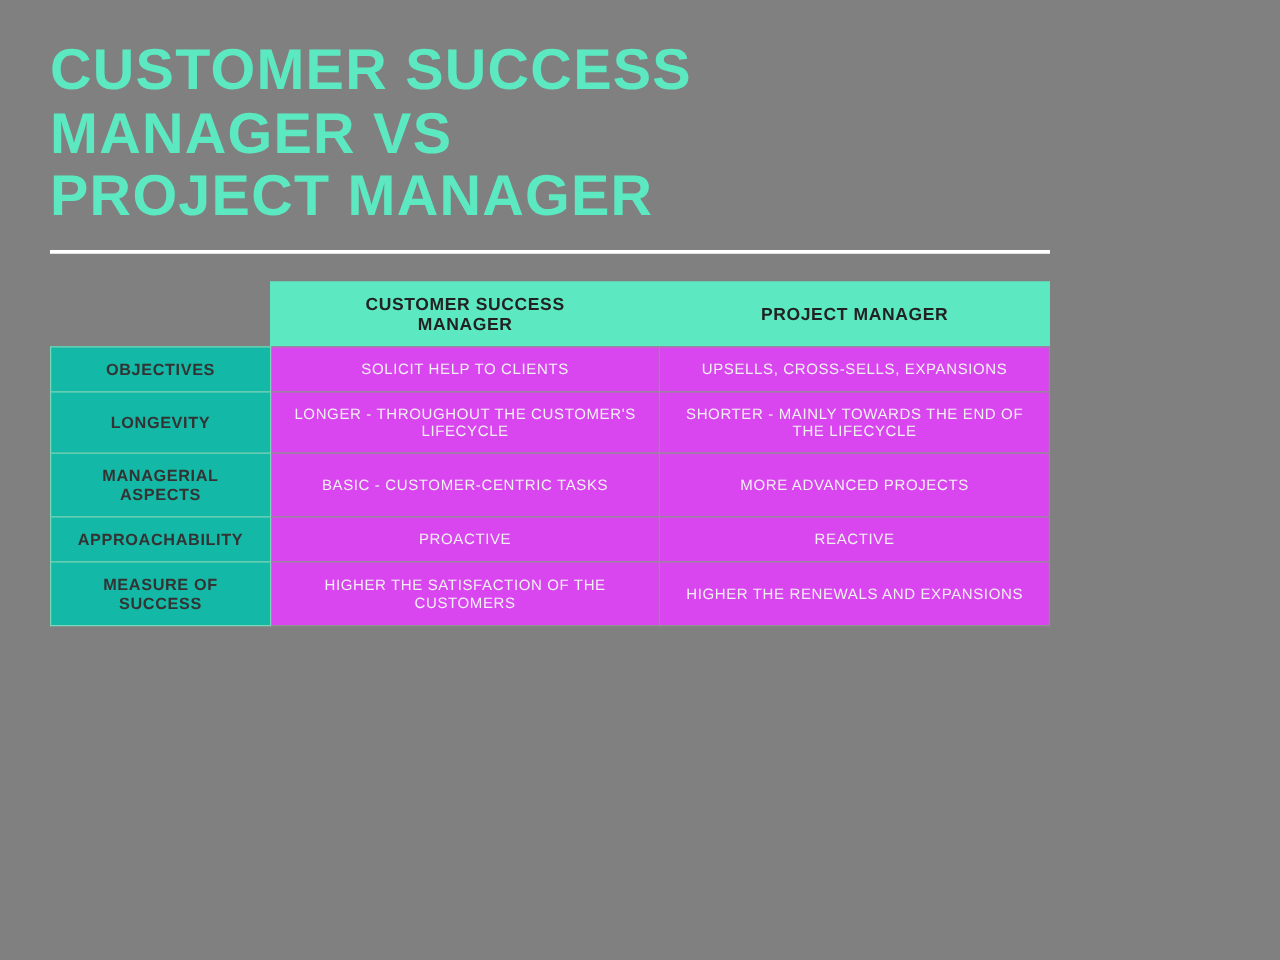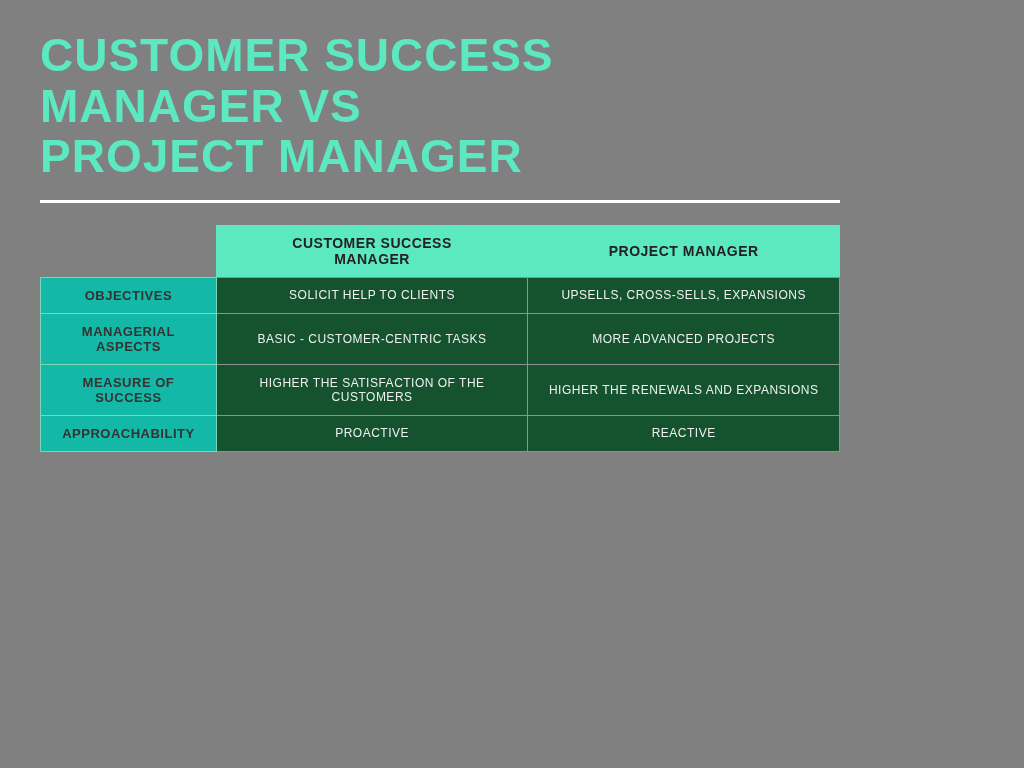--- a/index.html
+++ b/index.html
@@ -84,21 +84,21 @@
       color: #333;
       font-weight: 900;
       font-size: 13px;
       text-transform: uppercase;
       letter-spacing: 0.5px;
       border: 1px solid #7ad6b8 !important;
     }
 
     
     .data-cell {
-      background-color: #14532d;
+      background-color: #d946ef;
       color: #f0f0f0;
       font-size: 12px;
       text-transform: uppercase;
       letter-spacing: 0.5px;
       font-weight: 500;
       border: 1px solid #909090 !important;
     }
   </style>
 </head>
 <body>
@@ -120,30 +120,35 @@
           <th class="header-pm">PROJECT MANAGER</th>
         </tr>
       </thead>
       <tbody id="table-body">
       <tr>
             <td class="row-label">OBJECTIVES</td>
             <td class="data-cell">SOLICIT HELP TO CLIENTS</td>
             <td class="data-cell">UPSELLS, CROSS-SELLS, EXPANSIONS</td>
           </tr>
           <tr>
+            <td class="row-label">LONGEVITY</td>
+            <td class="data-cell">LONGER - THROUGHOUT THE CUSTOMER'S LIFECYCLE</td>
+            <td class="data-cell">SHORTER - MAINLY TOWARDS THE END OF THE LIFECYCLE</td>
+          </tr>
+          <tr>
             <td class="row-label">MANAGERIAL ASPECTS</td>
             <td class="data-cell">BASIC - CUSTOMER-CENTRIC TASKS</td>
             <td class="data-cell">MORE ADVANCED PROJECTS</td>
           </tr>
           <tr>
+            <td class="row-label">APPROACHABILITY</td>
+            <td class="data-cell">PROACTIVE</td>
+            <td class="data-cell">REACTIVE</td>
+          </tr>
+          <tr>
             <td class="row-label">MEASURE OF SUCCESS</td>
             <td class="data-cell">HIGHER THE SATISFACTION OF THE CUSTOMERS</td>
             <td class="data-cell">HIGHER THE RENEWALS AND EXPANSIONS</td>
-          </tr>
-          <tr>
-            <td class="row-label">APPROACHABILITY</td>
-            <td class="data-cell">PROACTIVE</td>
-            <td class="data-cell">REACTIVE</td>
           </tr>
         </tbody>
     </table>
   </div>
 </div>
 
 </body></html>

